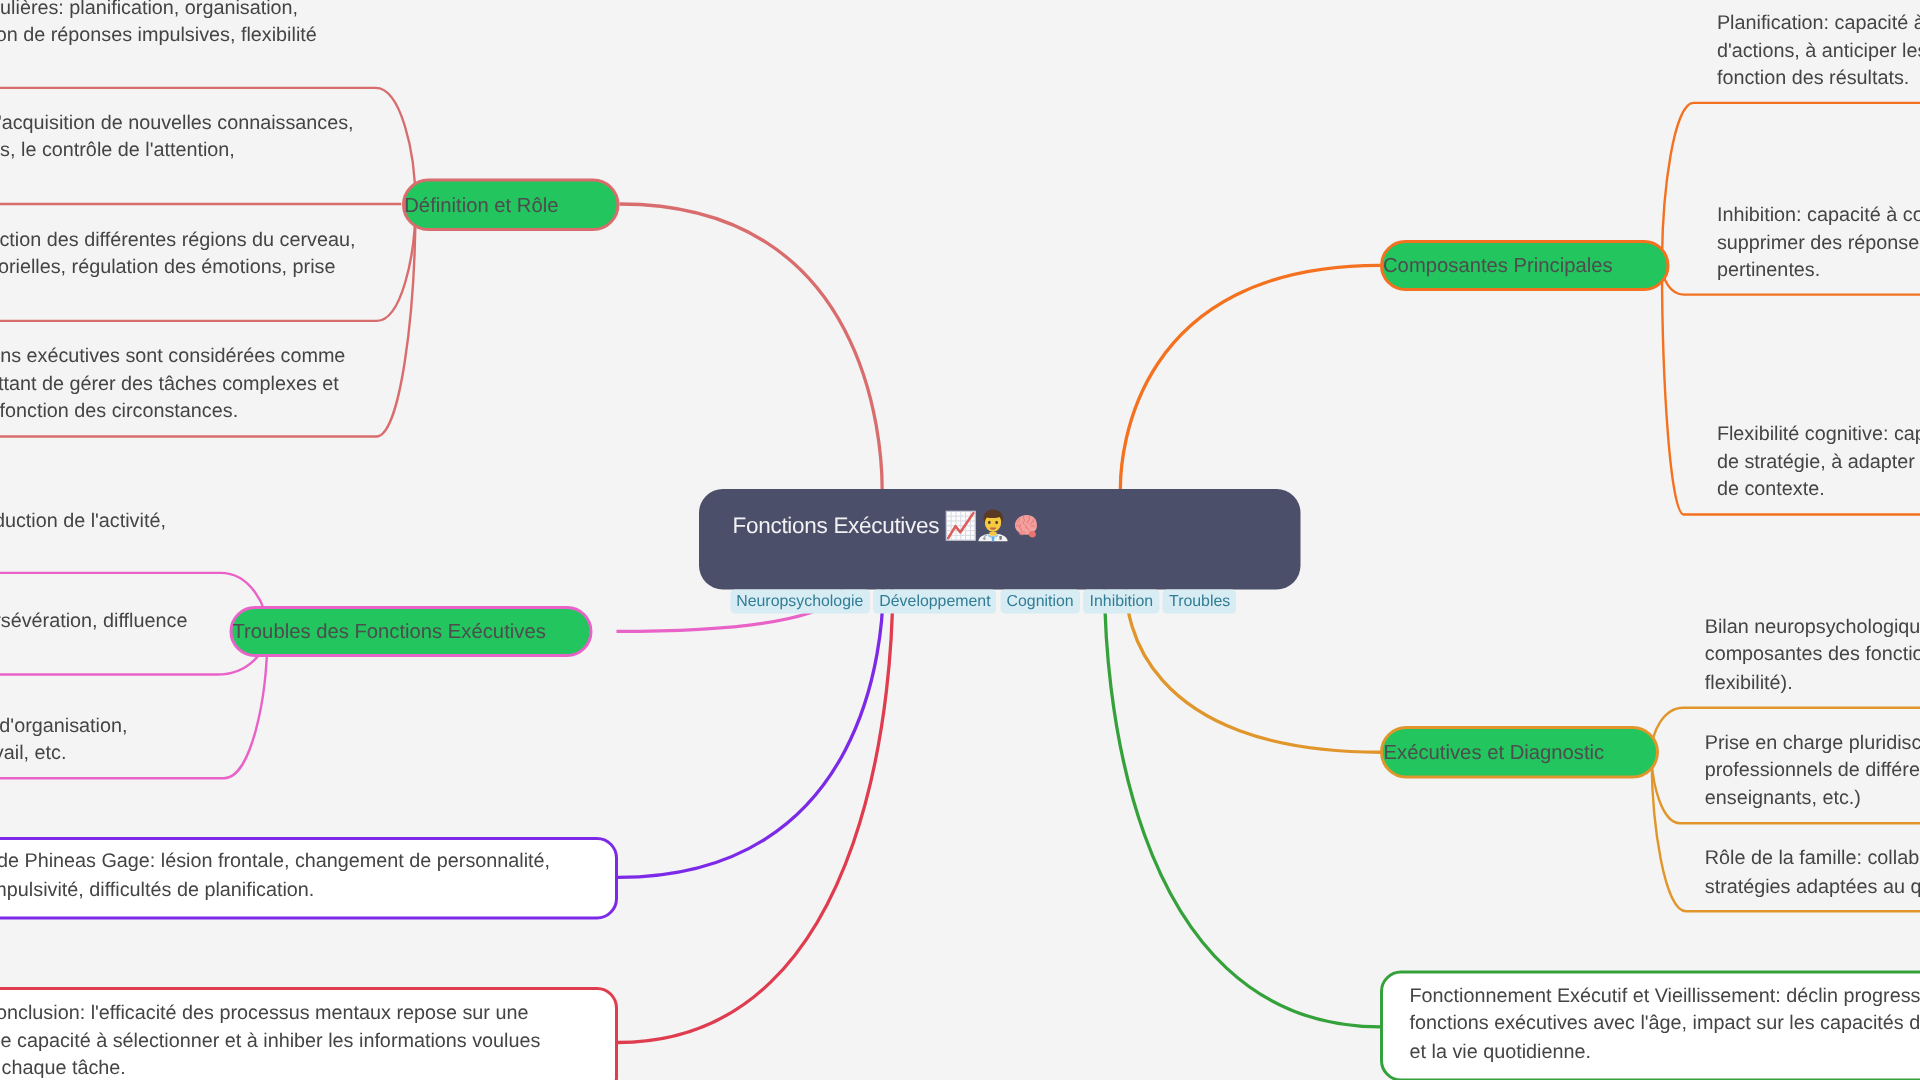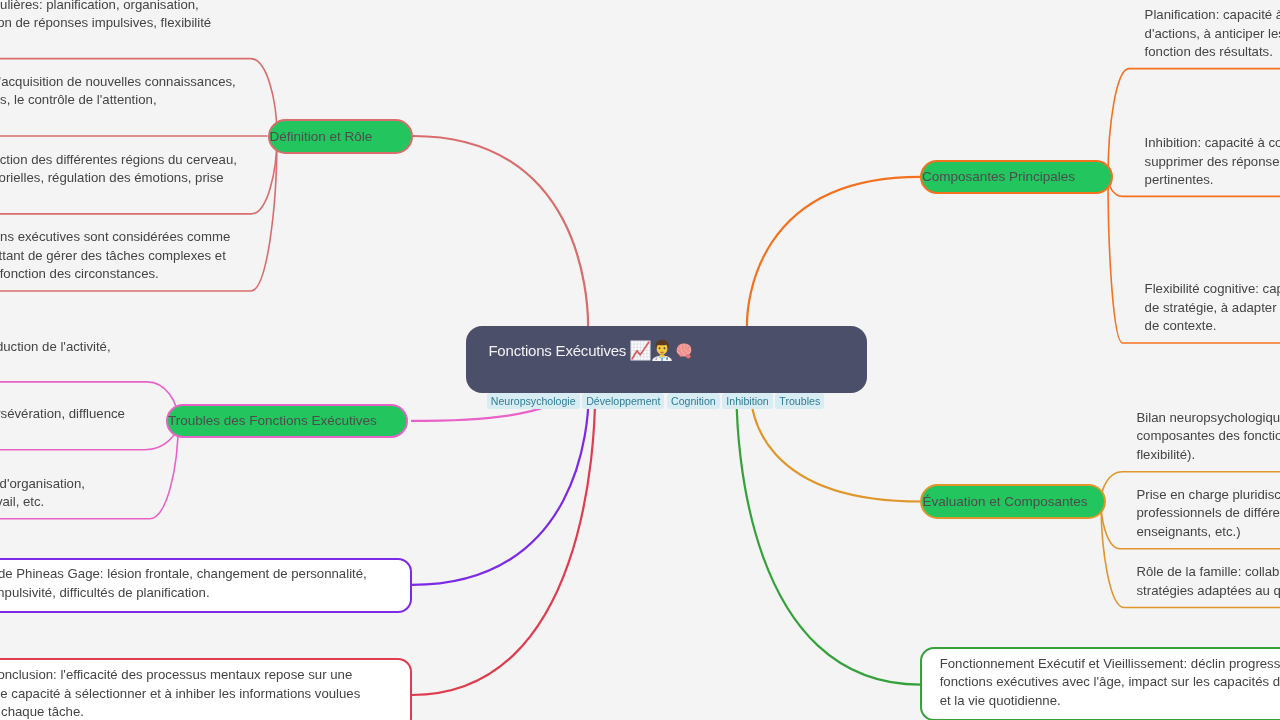--- a/index.html
+++ b/index.html
@@ -92,31 +92,31 @@
     </div>
     <div class="leaf" style="left: 1144.6px; top: 6.15px;">Planification: capacité à organiser une séquence
 d'actions, à anticiper les conséquences et à ajuster en
 fonction des résultats.</div>
     <div class="leaf" style="left: 1144.6px; top: 134.05px;">Inhibition: capacité à contrôler ses impulsions, à
 supprimer des réponses automatiques non
 pertinentes.</div>
     <div class="leaf" style="left: 1144.6px; top: 280.15px;">Flexibilité cognitive: capacité à changer
 de stratégie, à adapter son comportement aux situations
 de contexte.</div>
-    <div class="pill" style="left: 166px; top: 403.8px; width: 242.2px; height: 34.3px; border: 2.3px solid rgb(232, 98, 200);">
+    <div class="pill" style="left: 153px; top: 403.8px; width: 242.2px; height: 34.3px; border: 2.3px solid rgb(232, 98, 200);">
       <div style="position: static;">Troubles des Fonctions Exécutives</div>
     </div>
     <div class="leaf" style="left: -235px; top: 337.6px;">Syndrome frontal: apathie et aboulie, réduction de l'activité,
 troubles du comportement.</div>
     <div class="leaf" style="left: -235px; top: 405.4px;">Troubles attentionnels: distractibilité, persévération, diffluence
 de la pensée.</div>
     <div class="leaf" style="left: -235px; top: 474.9px;">Troubles des apprentissages: difficultés d'organisation,
 de planification, lenteur, mémoire de travail, etc.</div>
     <div class="pill" style="left: 920.4px; top: 484.2px; width: 185.6px; height: 34.6px; border: 2.3px solid rgb(224, 150, 42);">
-      <div style="position: static;">Évaluation et Composantes</div>
+      <div style="position: static;">Exécutives et Diagnostic</div>
     </div>
     <div class="leaf" style="left: 1136.5px; top: 408.95px;">Bilan neuropsychologique: tests évaluant les différentes
 composantes des fonctions exécutives (planification, inhibition,
 flexibilité).</div>
     <div class="leaf" style="left: 1136.5px; top: 485.95px;">Prise en charge pluridisciplinaire: coordination entre les
 professionnels de différentes spécialités (médecins, psychologues,
 enseignants, etc.)</div>
     <div class="leaf" style="left: 1136.5px; top: 563.2px;">Rôle de la famille: collaboration indispensable pour mettre en place des
 stratégies adaptées au quotidien de la personne.</div>
     <div class="card" style="left: -210px; top: 557.5px; width: 622px; height: 55.2px; border: 2.3px solid rgb(124, 42, 232);"></div>

